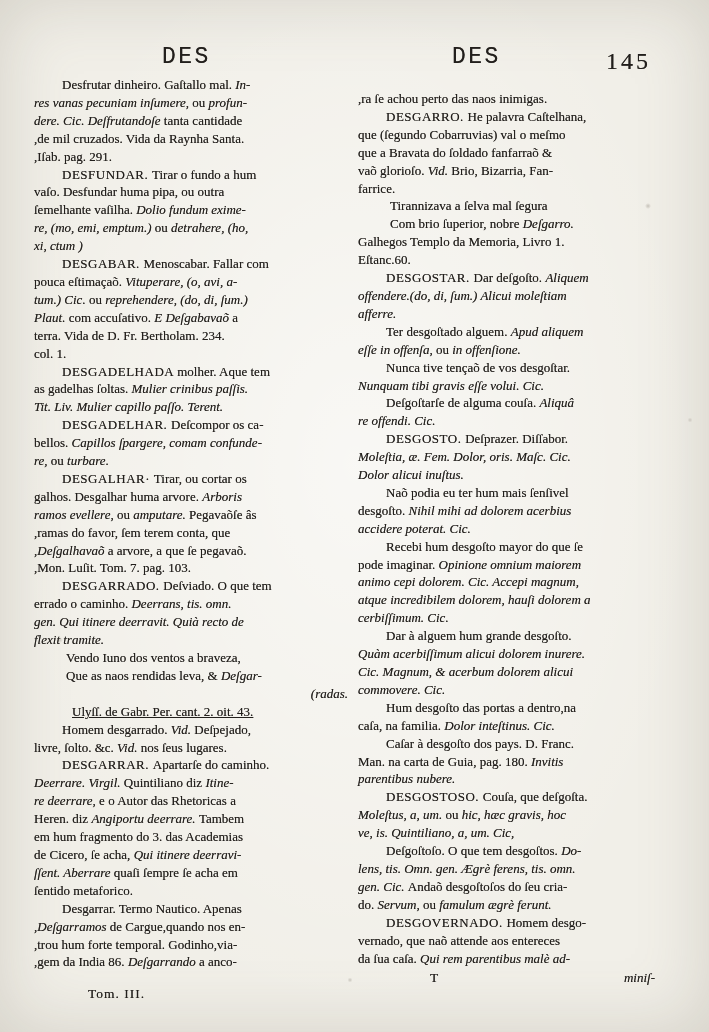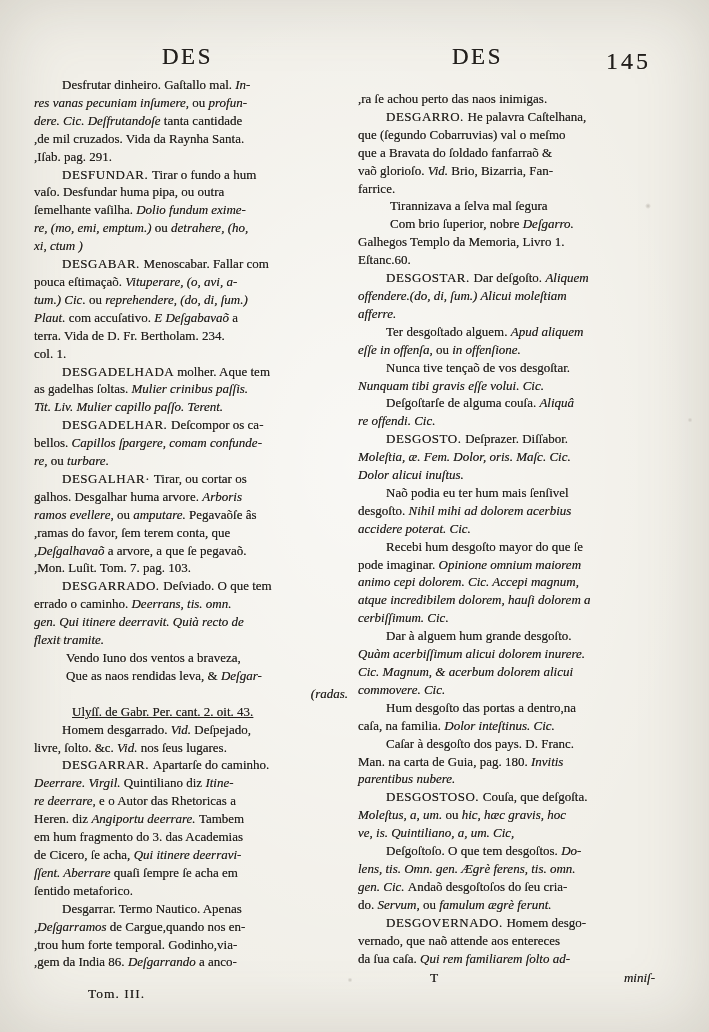--- a/index.html
+++ b/index.html
@@ -15,21 +15,21 @@
       radial-gradient(ellipse at 50% 45%, rgba(255,255,255,.55) 0%, rgba(255,255,255,0) 70%),
       #f1efe8;
     box-shadow: inset 0 0 70px rgba(110,100,80,.22);
     font-family:"Liberation Serif","DejaVu Serif",serif;
     color:#221f1c;
     overflow:hidden;
   }
   .txt{ text-shadow:0 0 .6px rgba(34,31,28,.65); }
   .h-des{
     position:absolute;top:44px;
-    font-size:23px;letter-spacing:2.5px;
+    font-size:23px;letter-spacing:2.5px;font-family:Liberation Mono, monospace;
   }
   .h-left{left:162px;}
   .h-right{left:452px;}
   .h-page{
     position:absolute;top:48px;left:606px;
     font-size:24px;letter-spacing:3px;
   }
   .col{
     position:absolute;top:76px;
     font-size:13px;line-height:17.9px;
@@ -82,19 +82,19 @@
       <p class="par ind"><span>Nunca tive tençaõ de vos desgoſtar.</span><br><span class="i">Nunquam tibi gravis eſſe volui. Cic.</span></p>
       <p class="par ind"><span>Deſgoſtarſe de alguma couſa. </span><span class="i">Aliquâ</span><br><span class="i">re offendi. Cic.</span></p>
       <p class="par ind"><span class="c">DESGOSTO. </span><span>Deſprazer. Diſſabor.</span><br><span class="i">Moleſtia, æ. Fem. Dolor, oris. Maſc. Cic.</span><br><span class="i">Dolor alicui inuſtus.</span></p>
       <p class="par ind"><span>Naõ podia eu ter hum mais ſenſivel</span><br><span>desgoſto. </span><span class="i">Nihil mihi ad dolorem acerbius</span><br><span class="i">accidere poterat. Cic.</span></p>
       <p class="par ind"><span>Recebi hum desgoſto mayor do que ſe</span><br><span>pode imaginar. </span><span class="i">Opinione omnium maiorem</span><br><span class="i">animo cepi dolorem. Cic. Accepi magnum,</span><br><span class="i">atque incredibilem dolorem, hauſi dolorem a</span><br><span class="i">cerbiſſimum. Cic.</span></p>
       <p class="par ind"><span>Dar à alguem hum grande desgoſto.</span><br><span class="i">Quàm acerbiſſimum alicui dolorem inurere.</span><br><span class="i">Cic. Magnum, &amp; acerbum dolorem alicui</span><br><span class="i">commovere. Cic.</span></p>
       <p class="par ind"><span>Hum desgoſto das portas a dentro,na</span><br><span>caſa, na familia. </span><span class="i">Dolor inteſtinus. Cic.</span></p>
       <p class="par ind"><span>Caſar à desgoſto dos pays. D. Franc.</span><br><span>Man. na carta de Guia, pag. 180. </span><span class="i">Invitis</span><br><span class="i">parentibus nubere.</span></p>
       <p class="par ind"><span class="c">DESGOSTOSO. </span><span>Couſa, que deſgoſta.</span><br><span class="i">Moleſtus, a, um. </span><span>ou </span><span class="i">hic, hæc gravis, hoc</span><br><span class="i">ve, is. Quintiliano, a, um. Cic,</span></p>
       <p class="par ind"><span>Deſgoſtoſo. O que tem desgoſtos. </span><span class="i">Do-</span><br><span class="i">lens, tis. Omn. gen. Ægrè ferens, tis. omn.</span><br><span class="i">gen. Cic. </span><span>Andaõ desgoſtoſos do ſeu cria-</span><br><span>do. </span><span class="i">Servum, </span><span>ou </span><span class="i">famulum ægrè ferunt.</span></p>
-      <p class="par ind"><span class="c">DESGOVERNADO. </span><span>Homem desgo-</span><br><span>vernado, que naõ attende aos entereces</span><br><span>da ſua caſa. </span><span class="i">Qui rem familiarem ſolto ad-</span></p>
+      <p class="par ind"><span class="c">DESGOVERNADO. </span><span>Homem desgo-</span><br><span>vernado, que naõ attende aos entereces</span><br><span>da ſua caſa. </span><span class="i">Qui rem parentibus malè ad-</span></p>
     </div>
 
   <span class="volume txt">Tom. III.</span>
   <span class="sig-t txt">T</span>
   <span class="catchword txt">miniſ-</span>
 </div>
 
 </body></html>

